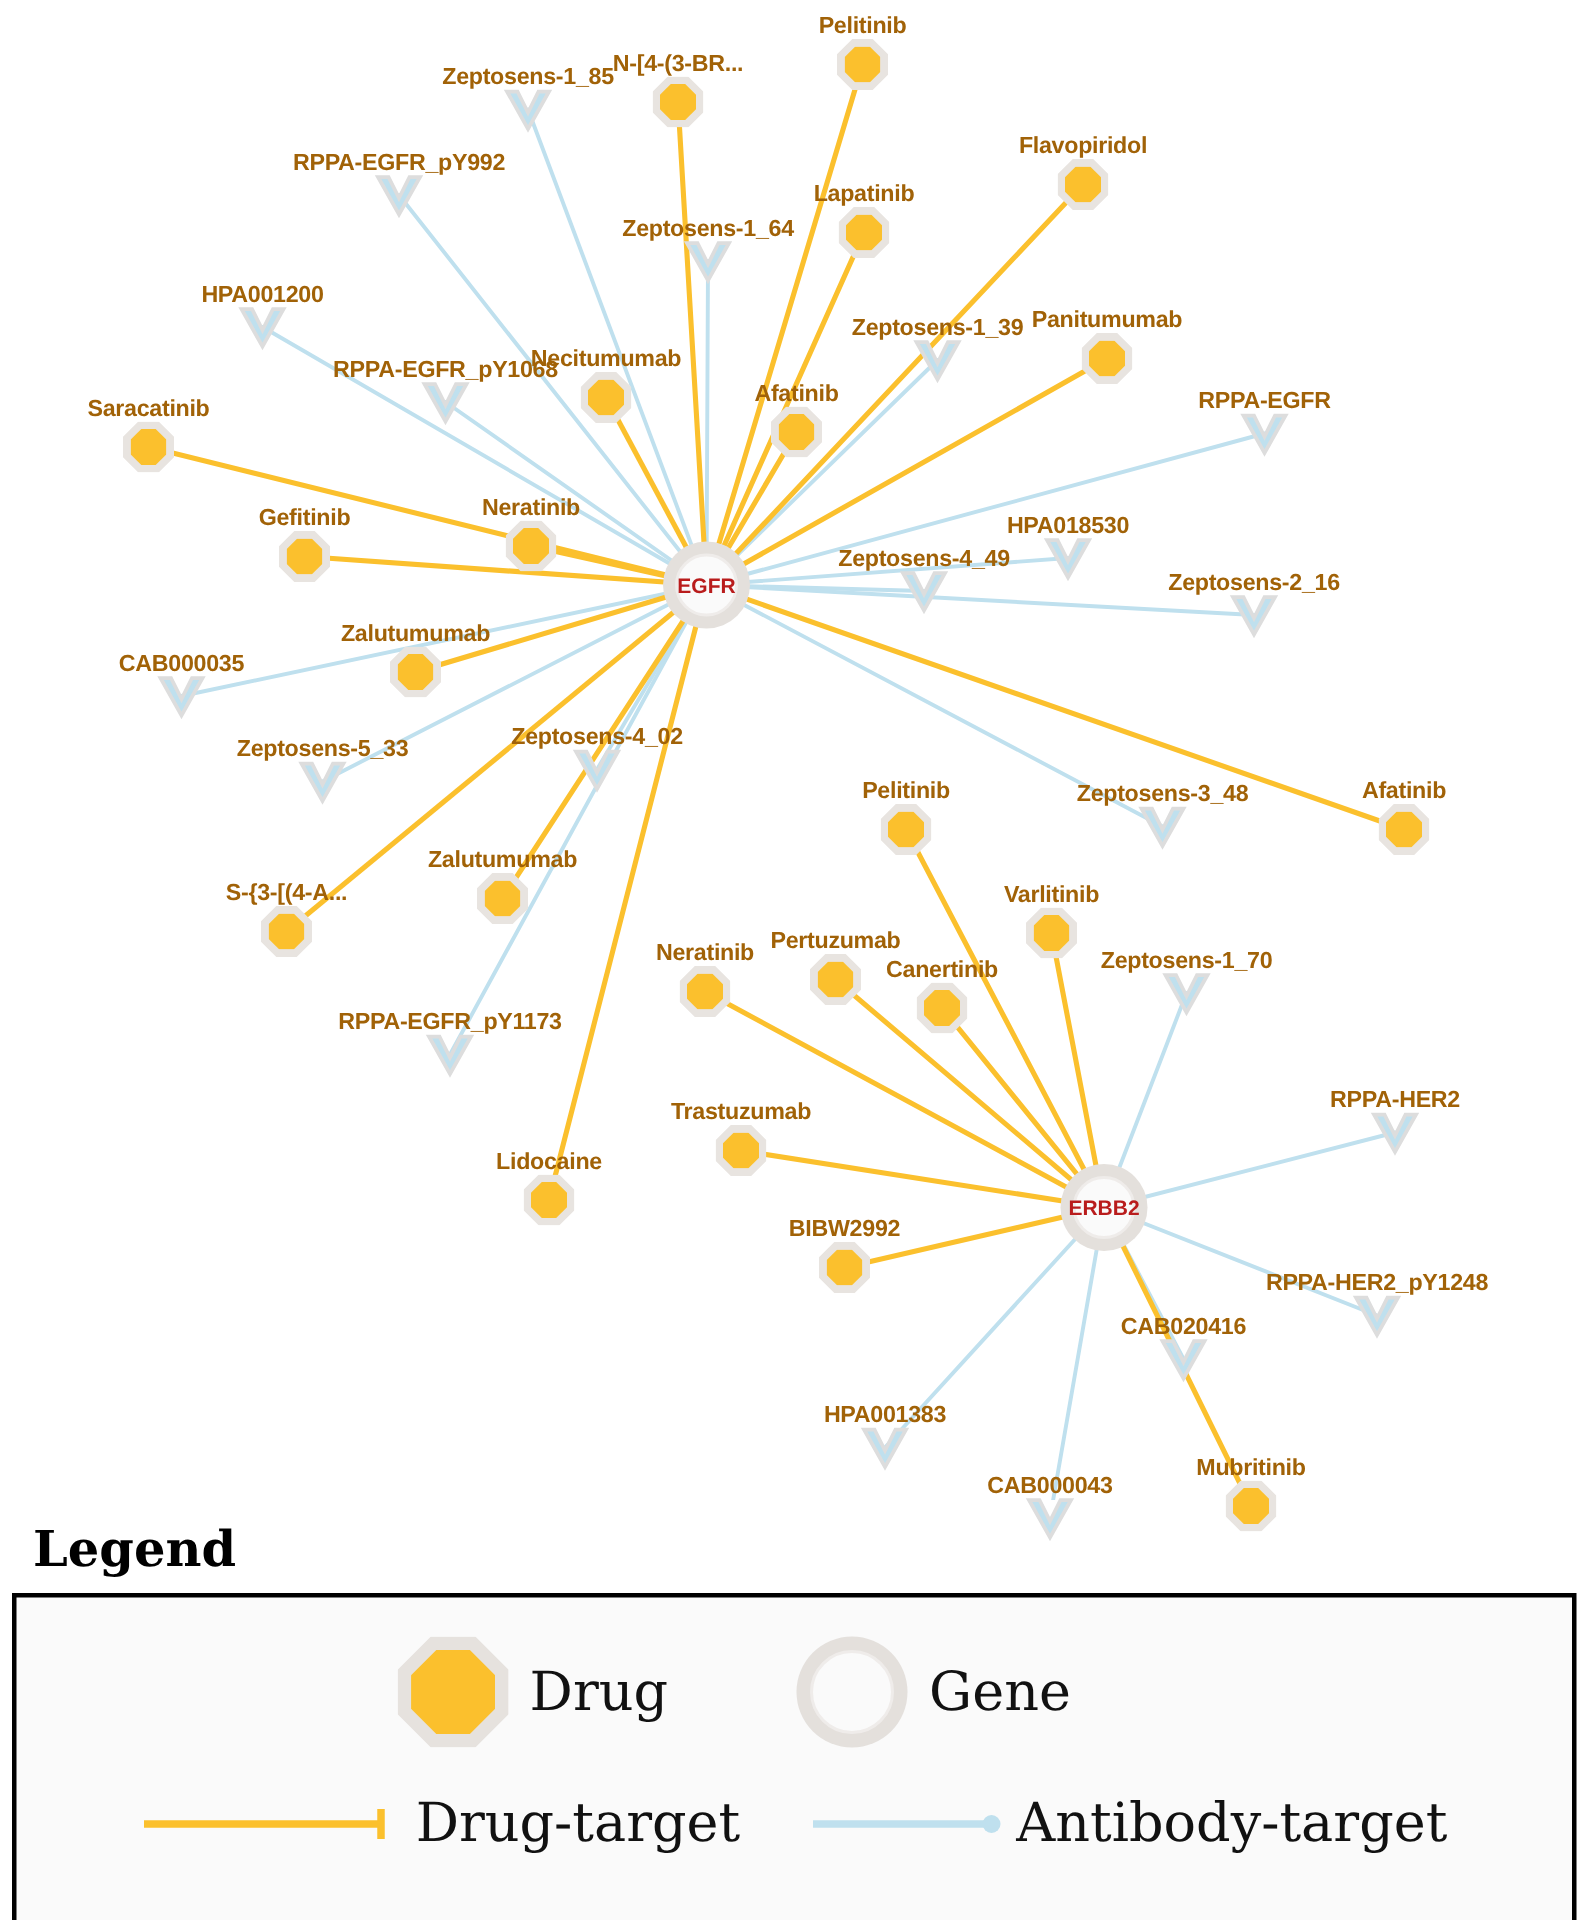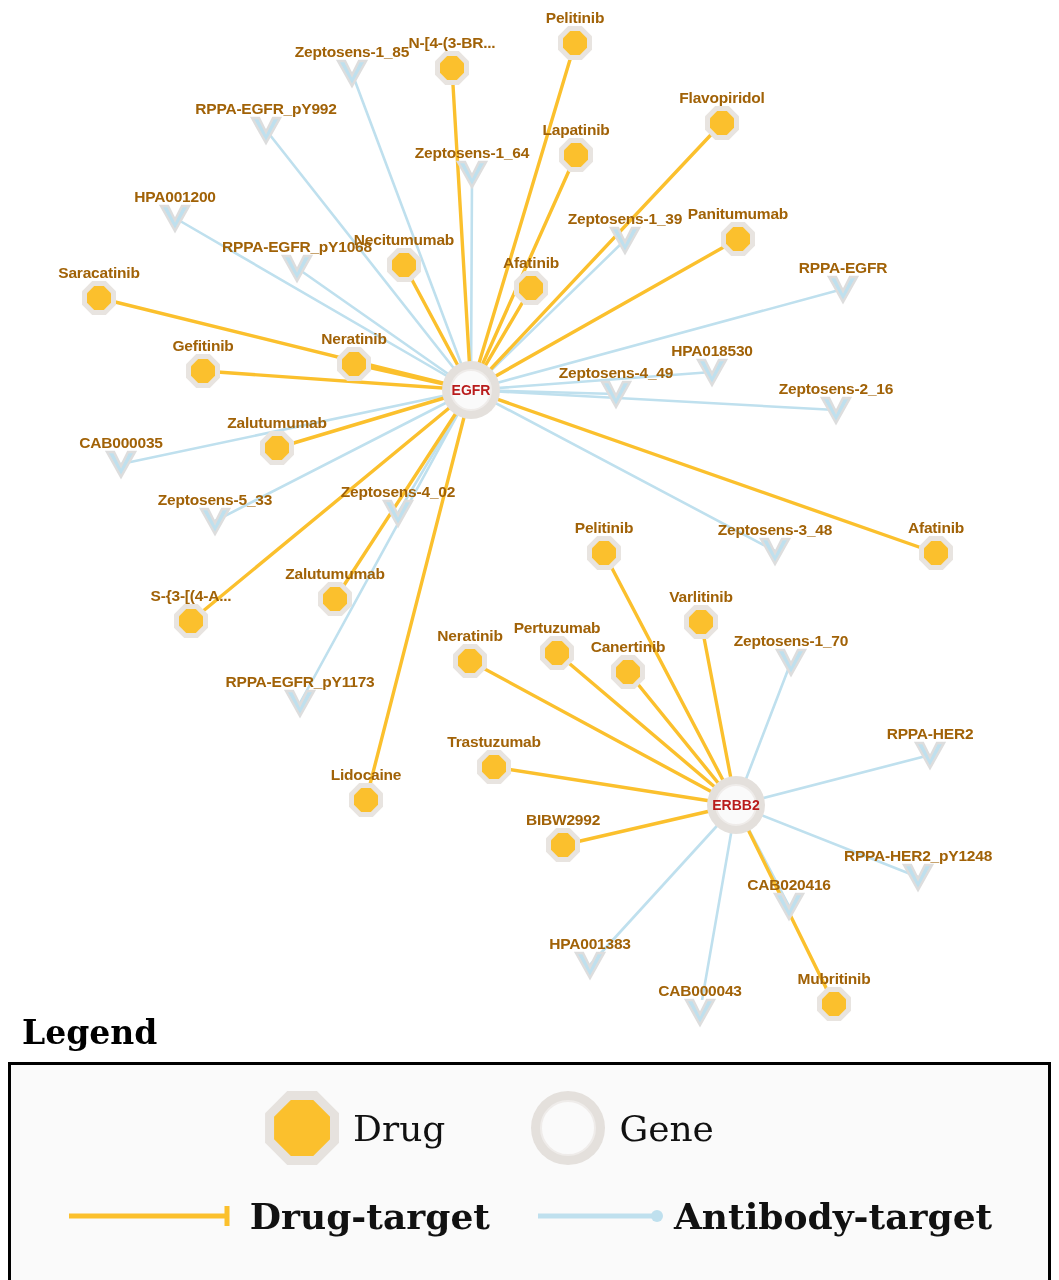--- a/index.html
+++ b/index.html
@@ -167,21 +167,20 @@
   .lg-ab { width: 70px; height: 66px; }
   .sp1 { width: 86px; }
   .sp2 { width: 80px; }
 
   .legend-row-2 {
     display: flex;
     align-items: center;
     justify-content: center;
     gap: 46px;
     margin-top: 30px;
-    font-weight: bold;
   }
   .legend-row-2 .lbl {
     font-family: "DejaVu Serif", "Liberation Serif", serif;
     font-size: 36px;
     color: #111;
     margin-left: 8px;
   }
   .edge-sample { display: flex; align-items: center; }
 </style>
 </head>

